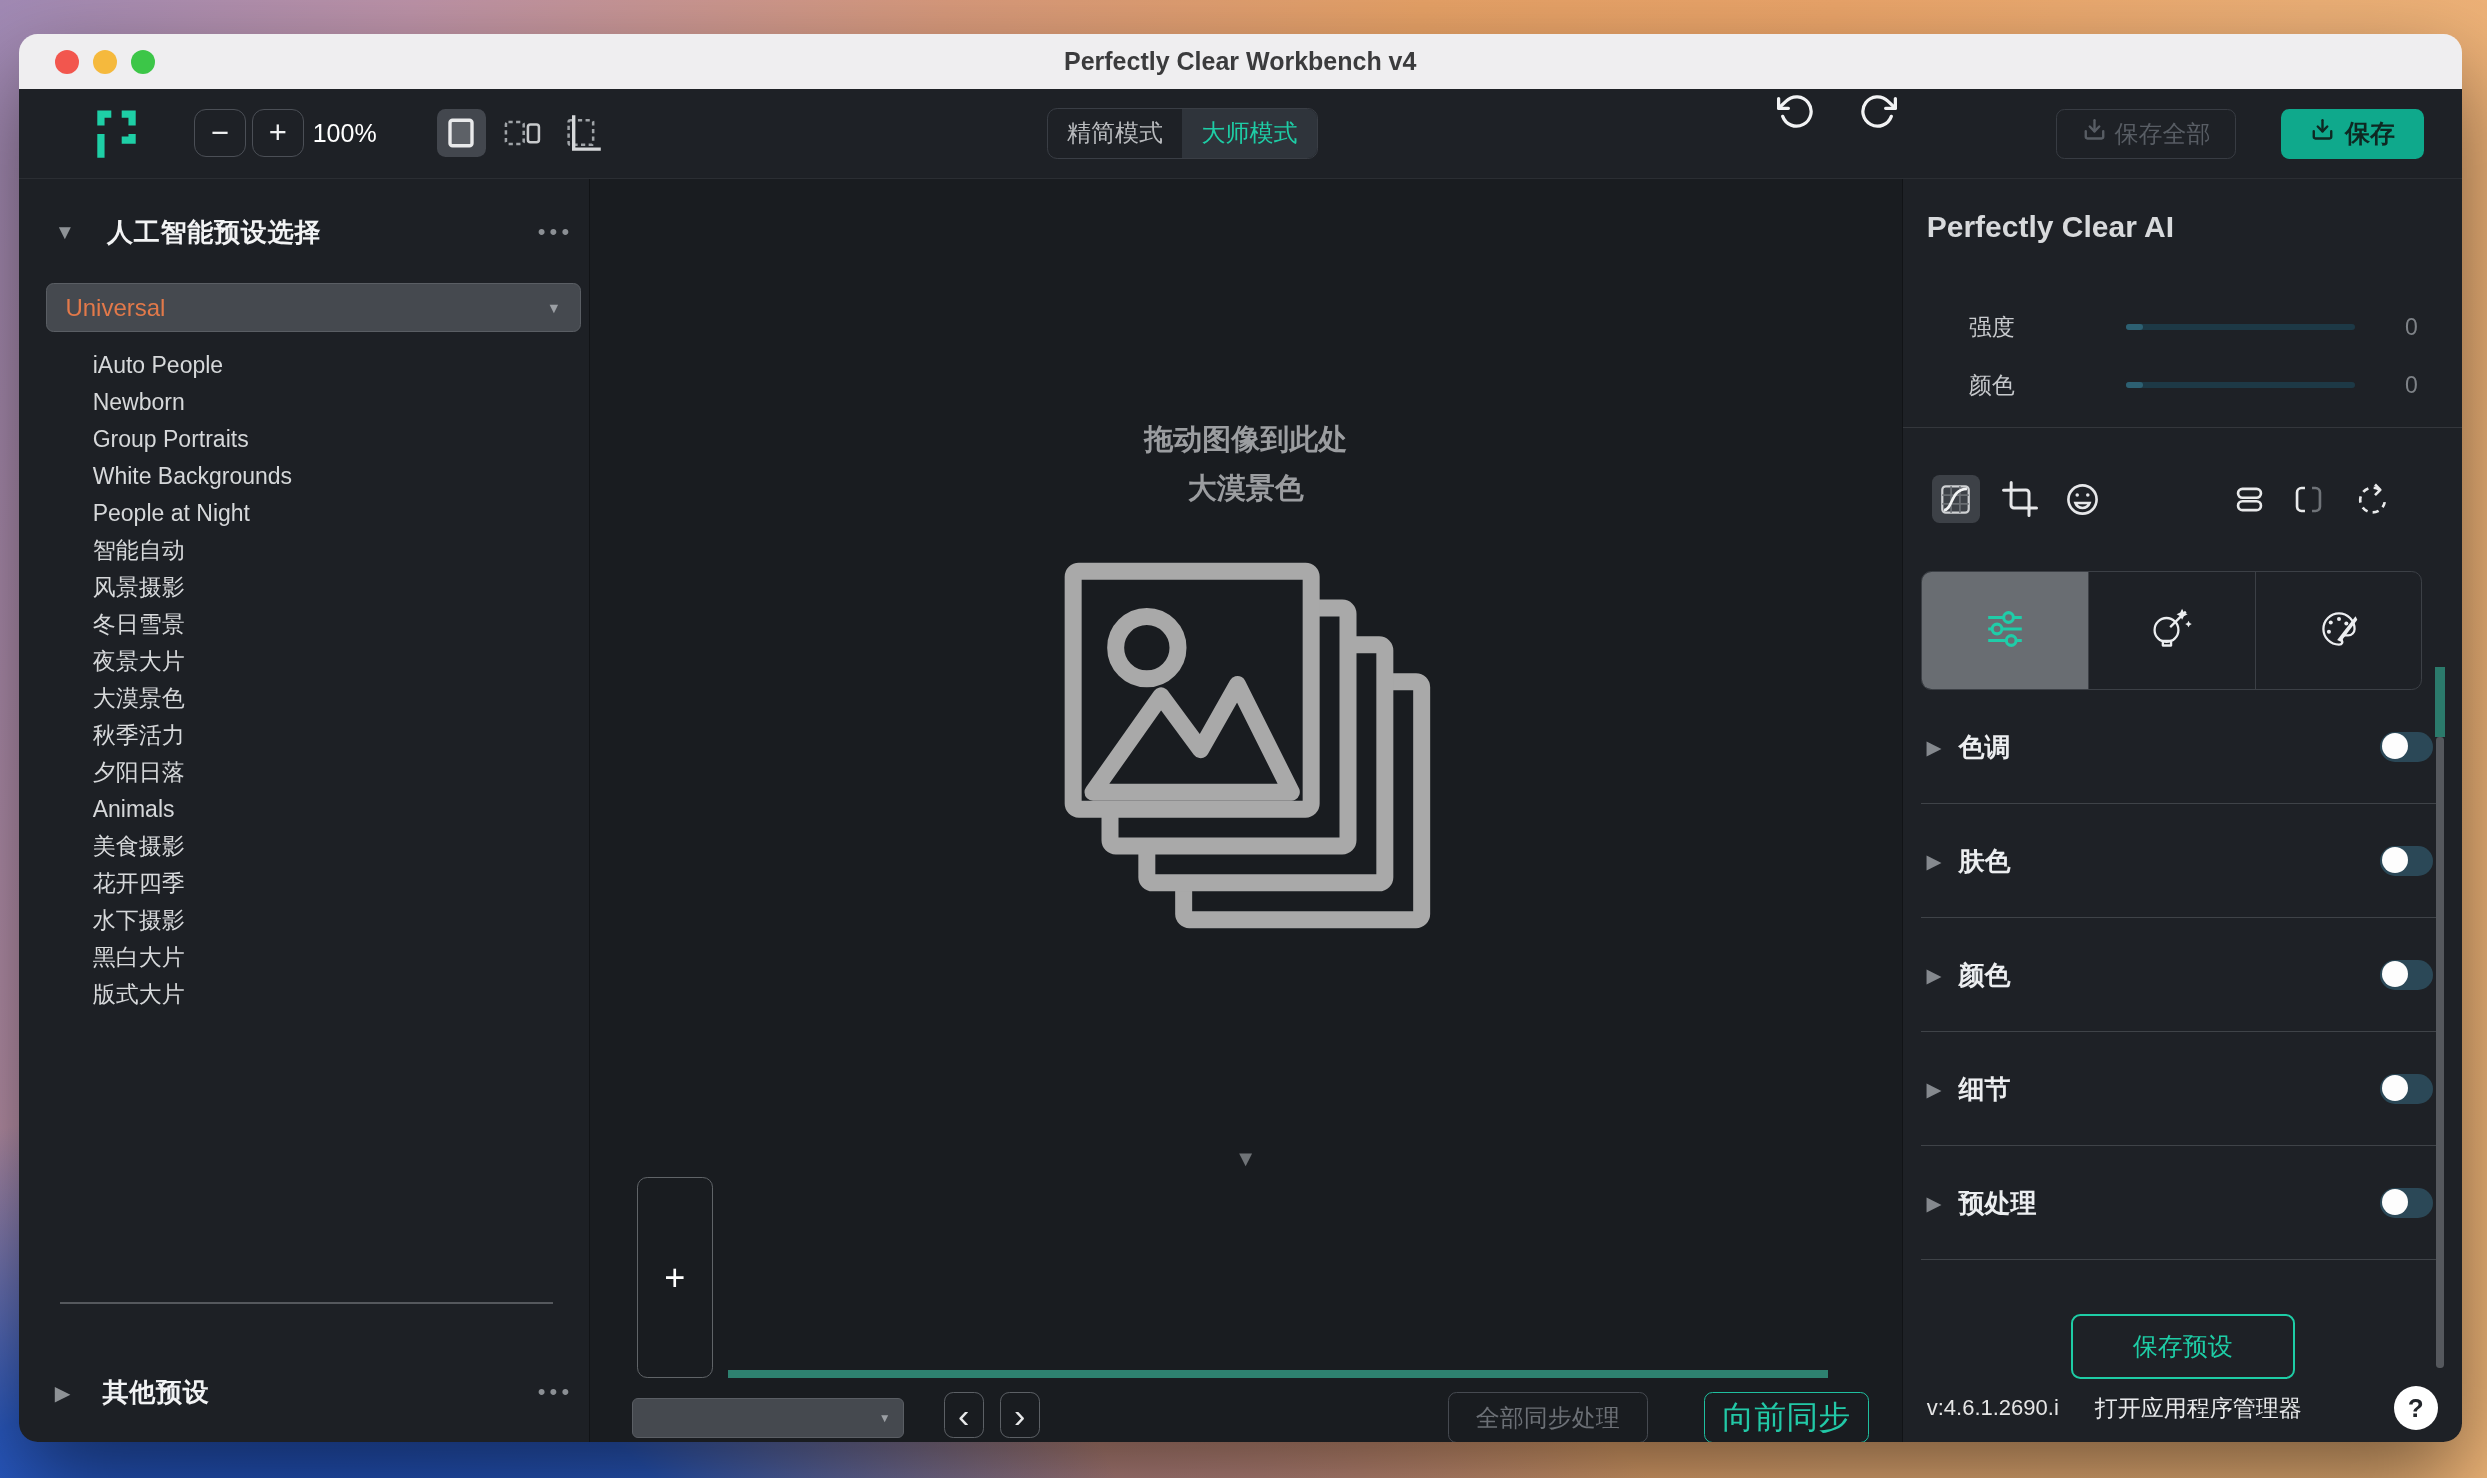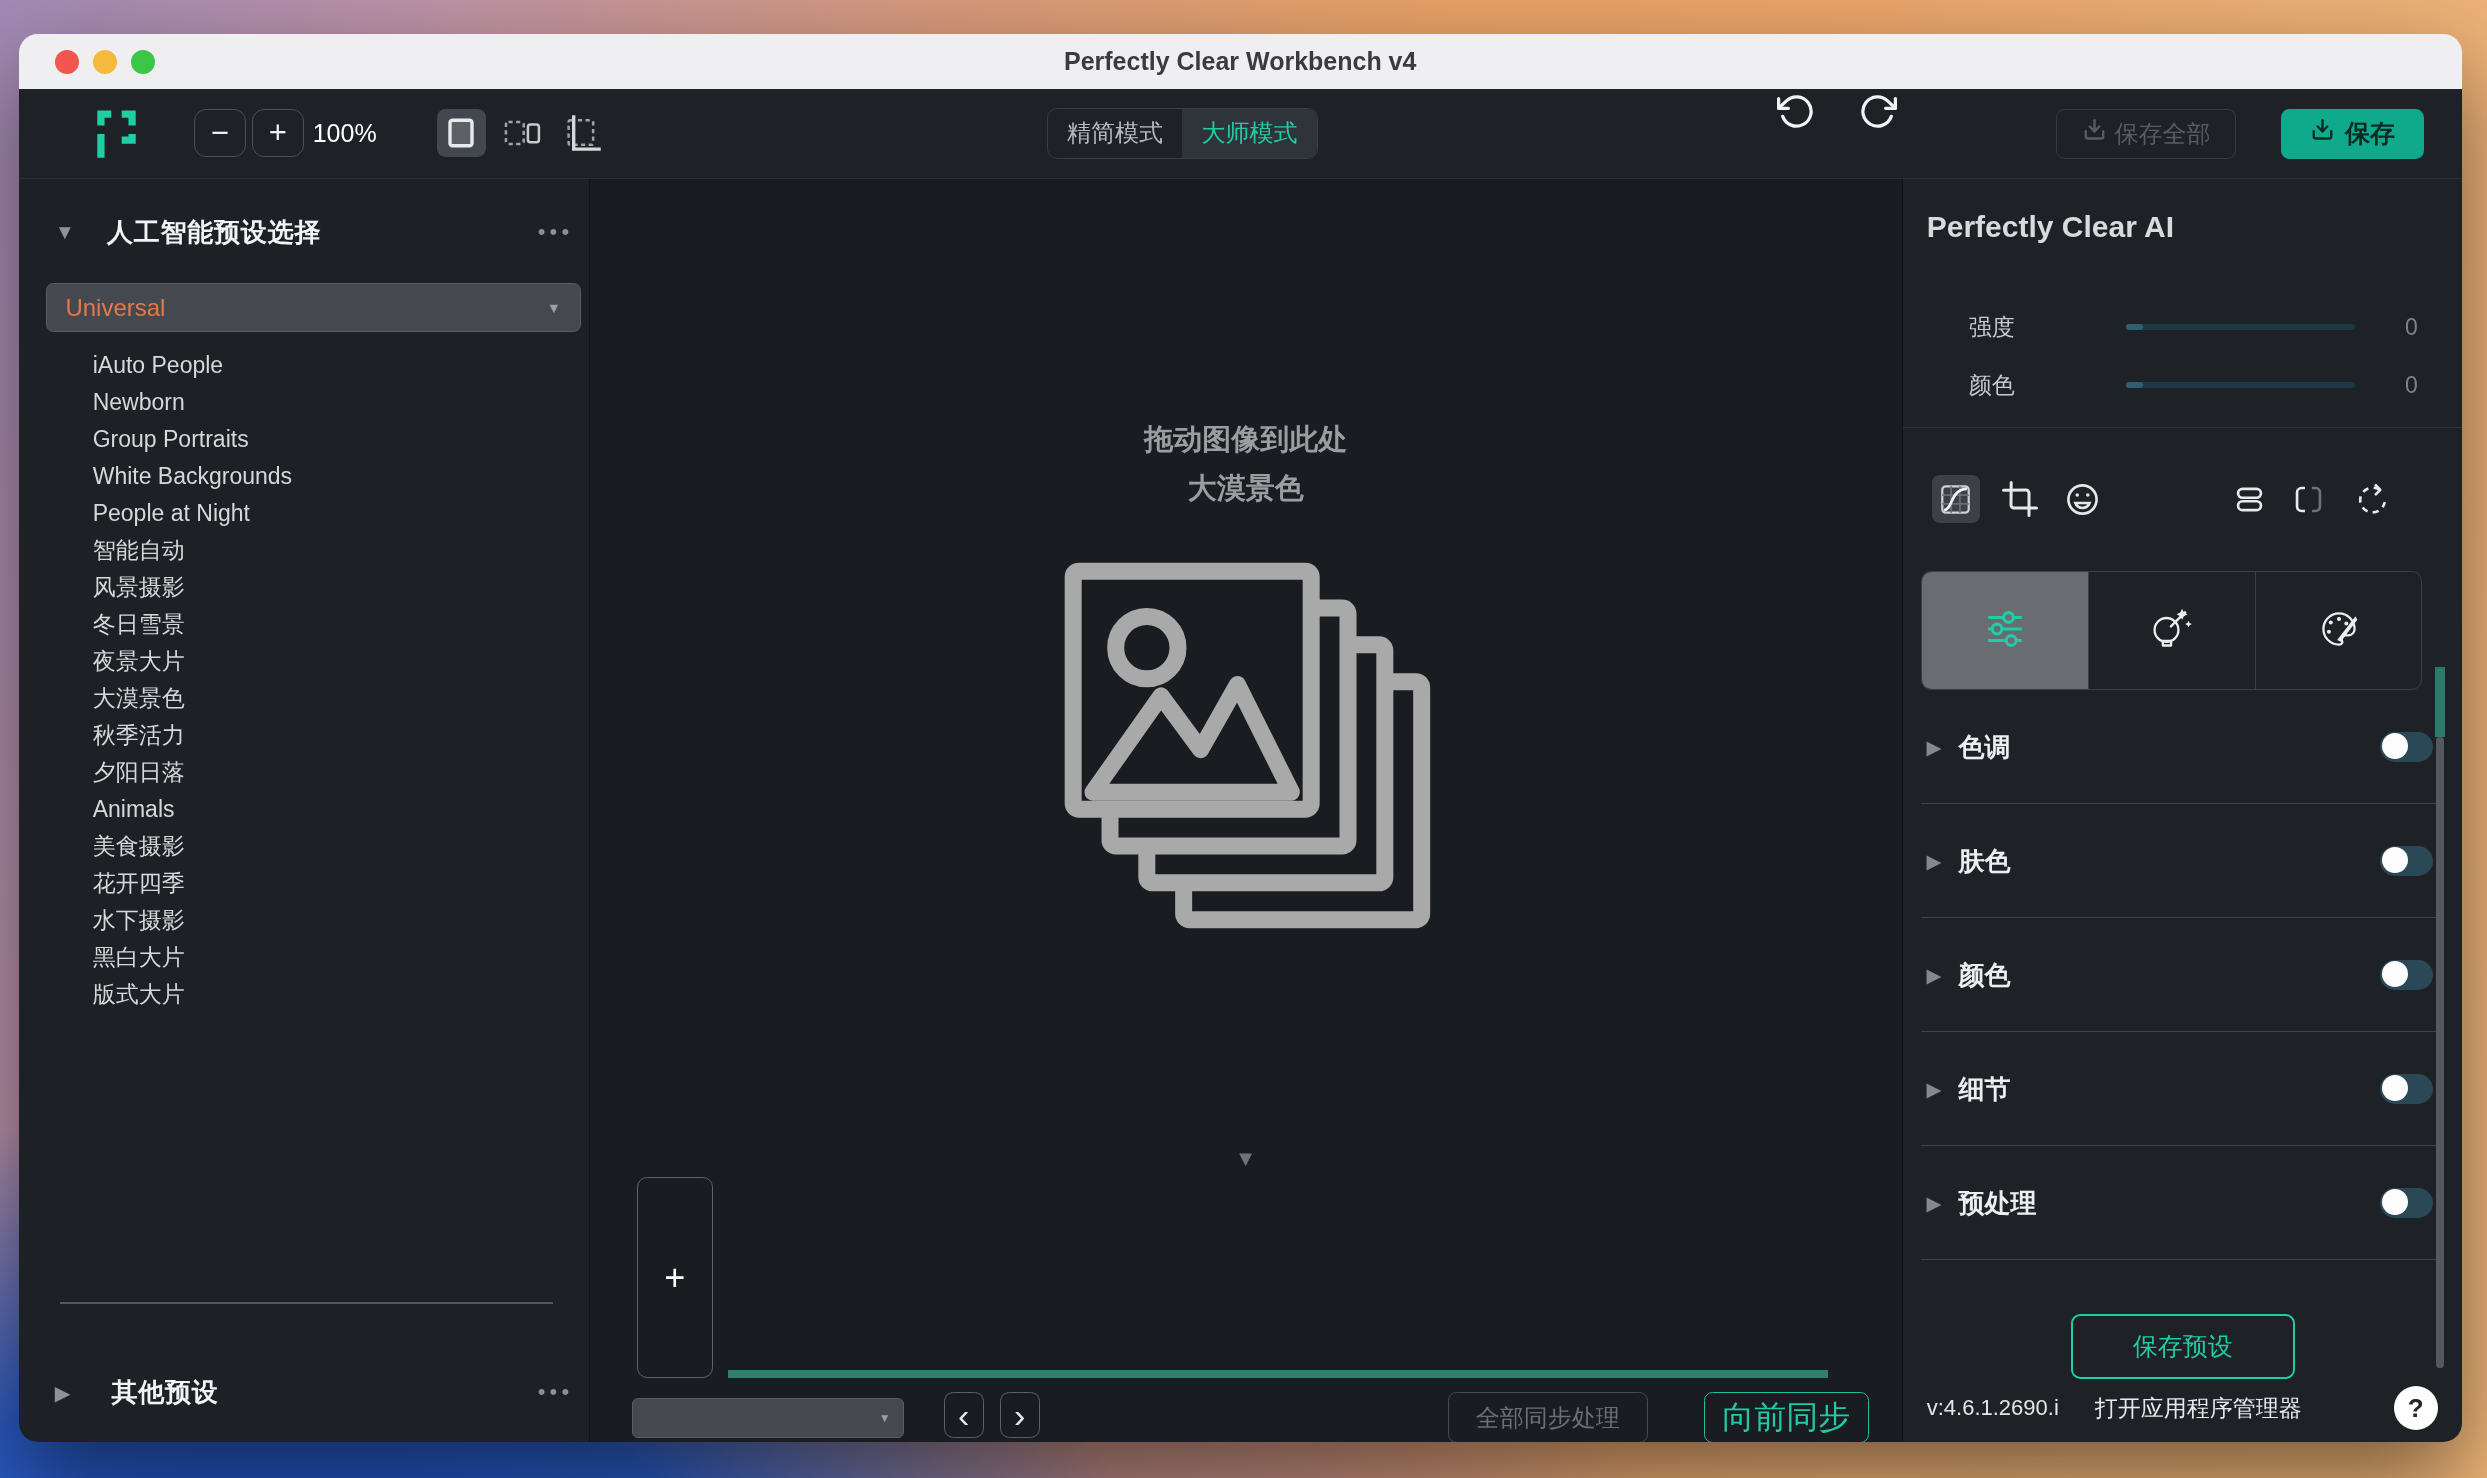--- a/index.html
+++ b/index.html
@@ -55,21 +55,21 @@
   .side-header .label{margin-left:32px;font-size:26px;font-weight:700;color:#f2f3f4;letter-spacing:0.8px;}
   .dots{margin-left:auto;color:#8b8f94;font-size:22px;letter-spacing:4.2px;line-height:8.5px;}
   .preset-dropdown{position:absolute;left:27px;top:104px;width:535px;height:49px;background:#45494f;border:1.7px solid #5a5e64;
     border-radius:7.6px;box-sizing:border-box;display:flex;align-items:center;padding:0 18.7px;}
   .preset-dropdown .value{color:#e2794a;font-size:24px;}
   .preset-dropdown .arrow{margin-left:auto;color:#9b9fa4;font-size:14.4px;}
   .preset-list{position:absolute;left:0;top:168px;width:100%;margin:0;padding:0;list-style:none;}
   .preset-list li{height:37px;line-height:37px;padding-left:74px;font-size:23px;color:#d6d8da;}
   .side-divider{position:absolute;left:41px;right:36px;top:1123px;height:0;border-top:2.5px solid #55585d;}
   .other-row{position:absolute;left:36px;right:15.3px;top:1196px;display:flex;align-items:center;}
-  .other-row .label{margin-left:41px;font-size:26px;font-weight:700;color:#f2f3f4;letter-spacing:0.8px;}
+  .other-row .label{margin-left:32px;font-size:26px;font-weight:700;color:#f2f3f4;letter-spacing:0.8px;}
 
   
   .drop-zone{position:absolute;left:50%;top:236px;transform:translateX(-50%);text-align:center;}
   .drop-line{font-size:29px;font-weight:700;color:#9b9da0;line-height:49px;}
   .drop-icon{margin-top:44px;}
   .strip-handle{position:absolute;left:50%;top:967px;transform:translateX(-50%);color:#6f7377;font-size:22px;}
   .add-tile{position:absolute;left:47px;top:998px;width:76px;height:201px;border:1.7px solid #606468;border-radius:10.2px;
     background:transparent;color:#fff;font-size:36px;font-weight:400;display:flex;align-items:center;justify-content:center;box-sizing:border-box;}
   .progress-line{position:absolute;left:138px;top:1191px;width:1100px;height:7.6px;background:#2e8170;}
   .film-dropdown{position:absolute;left:42px;top:1219px;width:272px;height:40px;background:#45494f;border:0.8px solid #5a5e64;

